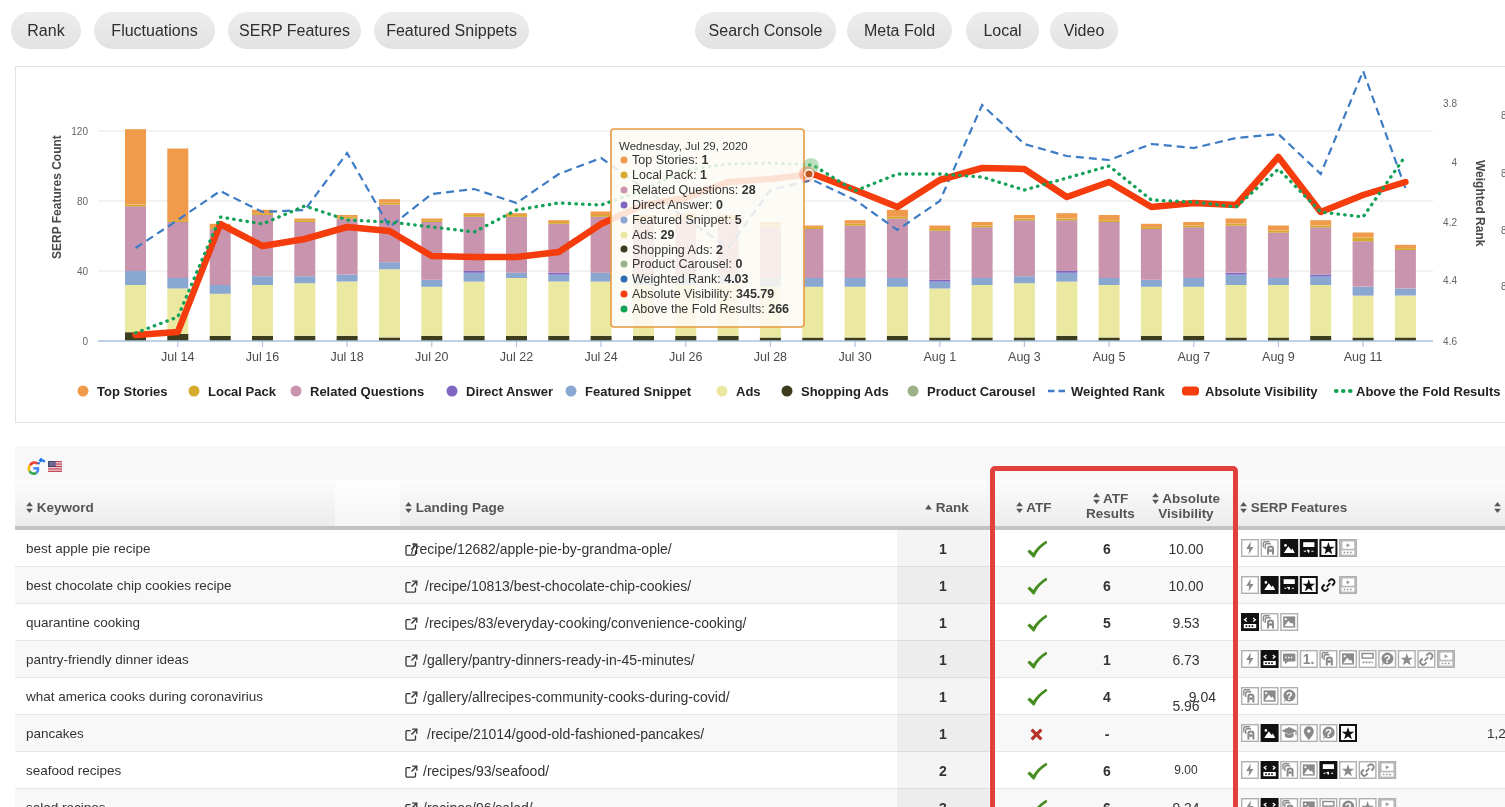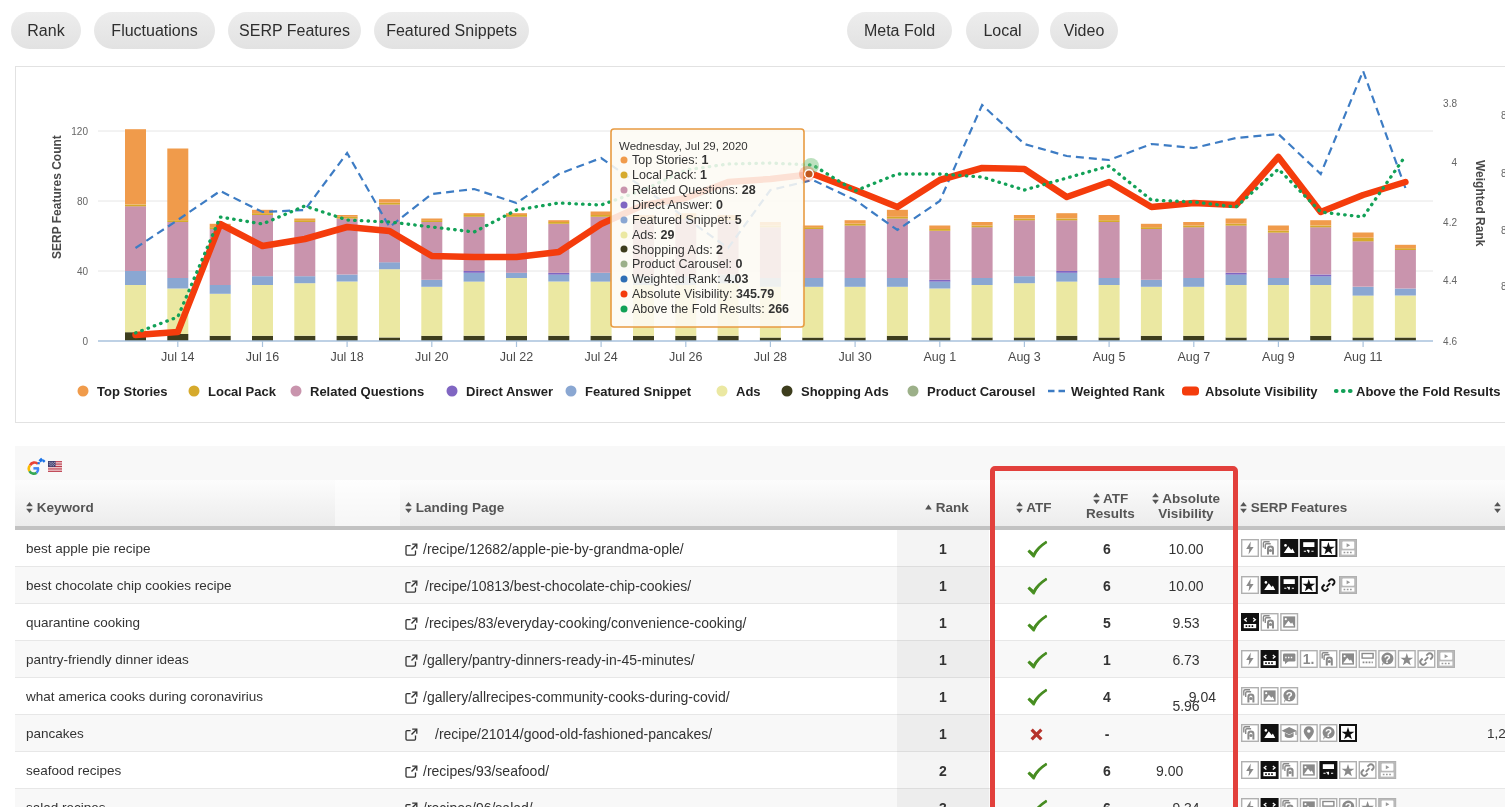--- a/index.html
+++ b/index.html
@@ -1,17 +1,18 @@
 <!DOCTYPE html>
 <html><head><meta charset="utf-8"><style>*{margin:0;padding:0;box-sizing:border-box}body{font-family:"Liberation Sans",sans-serif;background:#fff}#page{position:relative;width:1505px;height:807px;overflow:hidden;background:#fff}.pill{position:absolute;top:12px;height:37px;border-radius:19px;background:linear-gradient(#ededed,#e2e2e2);color:#2e2e2e;font-size:16px;line-height:37px;text-align:center;}.hdr{position:absolute;font-size:13.5px;font-weight:bold;color:#555;white-space:nowrap}.cell{position:absolute;font-size:13.5px;color:#333;white-space:nowrap}</style></head><body>
 <div id="page">
     <div class="pill" style="left:11px;width:70px">Rank</div>
     <div class="pill" style="left:94px;width:121px">Fluctuations</div>
     <div class="pill" style="left:228px;width:133px">SERP Features</div>
     <div class="pill" style="left:374px;width:155px">Featured Snippets</div>
+    <div class="pill" style="left:695px;width:141px">Search Console</div>
     <div class="pill" style="left:847px;width:105px">Meta Fold</div>
     <div class="pill" style="left:966px;width:73px">Local</div>
     <div class="pill" style="left:1050px;width:68px">Video</div>
     <svg width="1505" height="440" viewBox="0 0 1505 440" style="position:absolute;left:0;top:0">
       <rect x="15.5" y="66.5" width="1495" height="356" fill="#ffffff" stroke="#e2e2e2"></rect>
       <line x1="98" y1="131" x2="1433" y2="131" stroke="#e6e6e6" stroke-width="1"></line>
       <line x1="98" y1="201" x2="1433" y2="201" stroke="#e6e6e6" stroke-width="1"></line>
       <line x1="98" y1="271" x2="1433" y2="271" stroke="#e6e6e6" stroke-width="1"></line>
       <rect x="125.0" y="332.2" width="21" height="8.8" fill="#3d3d1d"></rect>
       <rect x="125.0" y="285.0" width="21" height="47.2" fill="#ebe8a2"></rect>
@@ -379,21 +380,21 @@
         <path d="M3.5 0 L6.8 4.2 H0.2 Z" fill="#555"></path>
         <path d="M3.5 11 L6.8 6.8 H0.2 Z" fill="#555"></path>
       </svg> SERP Features</div>
     <div class="hdr" style="left:1494px;top:500px"><svg width="7" height="11" viewBox="0 0 7 11" style="vertical-align:-1px">
         <path d="M3.5 0 L6.8 4.2 H0.2 Z" fill="#555"></path>
         <path d="M3.5 11 L6.8 6.8 H0.2 Z" fill="#555"></path>
       </svg></div>
     <div style="position:absolute;left:15px;top:530px;width:1490px;height:37px;background:#ffffff;border-bottom:1px solid #e7e7e7"></div>
     <div style="position:absolute;left:897px;top:530px;width:92px;height:37px;background:rgba(0,0,0,0.045)"></div>
     <div class="cell" style="left:26px;top:541px">best apple pie recipe</div>
-    <div class="cell" style="left:405px;top:541px;padding-left:18px;font-size:14px"><svg width="13" height="13" viewBox="0 0 13 13" style="position:absolute;left:0;top:2px">
+    <div class="cell" style="left:405px;top:541px;padding-left:6px;font-size:14px"><svg width="13" height="13" viewBox="0 0 13 13" style="position:absolute;left:0;top:2px">
         <path d="M10.5 7.5 v3.6 a1 1 0 0 1 -1 1 H2 a1 1 0 0 1 -1 -1 V3.6 a1 1 0 0 1 1 -1 h3.6" fill="none" stroke="#333" stroke-width="1.3"></path>
         <path d="M7.2 1.2 h4.6 v4.6" fill="none" stroke="#333" stroke-width="1.3"></path>
         <path d="M11.5 1.5 L6.5 6.5" stroke="#333" stroke-width="1.4"></path>
       </svg>/recipe/12682/apple-pie-by-grandma-ople/</div>
     <div class="cell" style="left:897px;top:541px;width:92px;text-align:center;font-weight:bold;font-size:14px">1</div>
     <svg style="position:absolute;left:1026px;top:540px" width="22" height="19">
       <path d="M1.5 11.5 L3.5 9.5 L7.5 13 Q10.5 7 20.5 1 L21 2.5 Q12 8.5 8.5 17.5 L7 17.5 Z" fill="#55a02c"></path>
       <path d="M2.5 10.8 L7.6 15.2 Q11 8 20.6 1.8" fill="none" stroke="#478c22" stroke-width="2.6"></path>
     </svg>
     <div class="cell" style="left:1077px;top:541px;width:60px;text-align:center;font-weight:bold;font-size:14px">6</div>
@@ -625,21 +626,21 @@
       </g>
       <g transform="translate(1280.2,0)">
         <rect x="0.7" y="0.7" width="16.6" height="16.6" fill="#fff" stroke="#b0b0b0" stroke-width="1.4"></rect>
         <path d="M9.2 2.6 a6 6 0 1 0 0.05 0 Z M5.5 13.4 l-1.6 2.4 l0.4 -3.2 Z" fill="#8a8a8a"></path>
         <text x="9.2" y="12.8" font-family="Liberation Sans, sans-serif" font-size="11.5" font-weight="bold" fill="#fff" text-anchor="middle">?</text>
       </g>
     </svg>
     <div style="position:absolute;left:15px;top:715px;width:1490px;height:37px;background:#f8f8f8;border-bottom:1px solid #e7e7e7"></div>
     <div style="position:absolute;left:897px;top:715px;width:92px;height:37px;background:rgba(0,0,0,0.045)"></div>
     <div class="cell" style="left:26px;top:726px">pancakes</div>
-    <div class="cell" style="left:405px;top:726px;padding-left:30px;font-size:14px"><svg width="13" height="13" viewBox="0 0 13 13" style="position:absolute;left:0;top:2px">
+    <div class="cell" style="left:405px;top:726px;padding-left:22px;font-size:14px"><svg width="13" height="13" viewBox="0 0 13 13" style="position:absolute;left:0;top:2px">
         <path d="M10.5 7.5 v3.6 a1 1 0 0 1 -1 1 H2 a1 1 0 0 1 -1 -1 V3.6 a1 1 0 0 1 1 -1 h3.6" fill="none" stroke="#333" stroke-width="1.3"></path>
         <path d="M7.2 1.2 h4.6 v4.6" fill="none" stroke="#333" stroke-width="1.3"></path>
         <path d="M11.5 1.5 L6.5 6.5" stroke="#333" stroke-width="1.4"></path>
       </svg>/recipe/21014/good-old-fashioned-pancakes/</div>
     <div class="cell" style="left:897px;top:726px;width:92px;text-align:center;font-weight:bold;font-size:14px">1</div>
     <svg style="position:absolute;left:1029px;top:727px" width="15" height="15">
       <path d="M1.5 3.8 L3.8 1.5 L7.5 5.2 L11.2 1.5 L13.5 3.8 L9.8 7.5 L13.5 11.2 L11.2 13.5 L7.5 9.8 L3.8 13.5 L1.5 11.2 L5.2 7.5 Z" fill="#b6332c"></path>
     </svg>
     <div class="cell" style="left:1077px;top:726px;width:60px;text-align:center;font-weight:bold;font-size:14px">-</div>
     <div class="cell" style="left:1156px;top:698px;width:60px;text-align:center;font-size:14px">5.96</div>
@@ -684,21 +685,21 @@
         <path d="M10.5 7.5 v3.6 a1 1 0 0 1 -1 1 H2 a1 1 0 0 1 -1 -1 V3.6 a1 1 0 0 1 1 -1 h3.6" fill="none" stroke="#333" stroke-width="1.3"></path>
         <path d="M7.2 1.2 h4.6 v4.6" fill="none" stroke="#333" stroke-width="1.3"></path>
         <path d="M11.5 1.5 L6.5 6.5" stroke="#333" stroke-width="1.4"></path>
       </svg>/recipes/93/seafood/</div>
     <div class="cell" style="left:897px;top:763px;width:92px;text-align:center;font-weight:bold;font-size:14px">2</div>
     <svg style="position:absolute;left:1026px;top:762px" width="22" height="19">
       <path d="M1.5 11.5 L3.5 9.5 L7.5 13 Q10.5 7 20.5 1 L21 2.5 Q12 8.5 8.5 17.5 L7 17.5 Z" fill="#55a02c"></path>
       <path d="M2.5 10.8 L7.6 15.2 Q11 8 20.6 1.8" fill="none" stroke="#478c22" stroke-width="2.6"></path>
     </svg>
     <div class="cell" style="left:1077px;top:763px;width:60px;text-align:center;font-weight:bold;font-size:14px">6</div>
-    <div class="cell" style="left:1156px;top:763px;width:60px;text-align:left;font-size:14px">9.00</div>
+    <div class="cell" style="left:1156px;top:763px;width:60px;text-align:center;font-size:12px">9.00</div>
     <svg style="position:absolute;left:0;top:761px" width="1505" height="19" viewBox="0 0 1505 19">
       <g transform="translate(1241.0,0)">
         <rect x="0.7" y="0.7" width="16.6" height="16.6" fill="#fff" stroke="#b0b0b0" stroke-width="1.4"></rect>
         <path d="M9.8 2.5 L5.2 9.9 h3.1 L7.5 15.5 L12.6 7.9 h-3.3 Z" fill="#8a8a8a"></path>
       </g>
       <g transform="translate(1260.6,0)">
         <rect x="1.1" y="1.1" width="15.8" height="15.8" fill="#111" stroke="#111" stroke-width="2.2"></rect>
         <path d="M5.8 4.9 L3.6 6.7 L5.8 8.5 M12.2 4.9 L14.4 6.7 L12.2 8.5" stroke="#fff" stroke-width="1.3" fill="none"></path>
         <rect x="2.8" y="11" width="12.4" height="4.2" fill="#fff"></rect>
         <path d="M4.6 13.1 h1.6 M7.6 13.1 h1.6 M10.6 13.1 h1.6" stroke="#111" stroke-width="1.7"></path>

